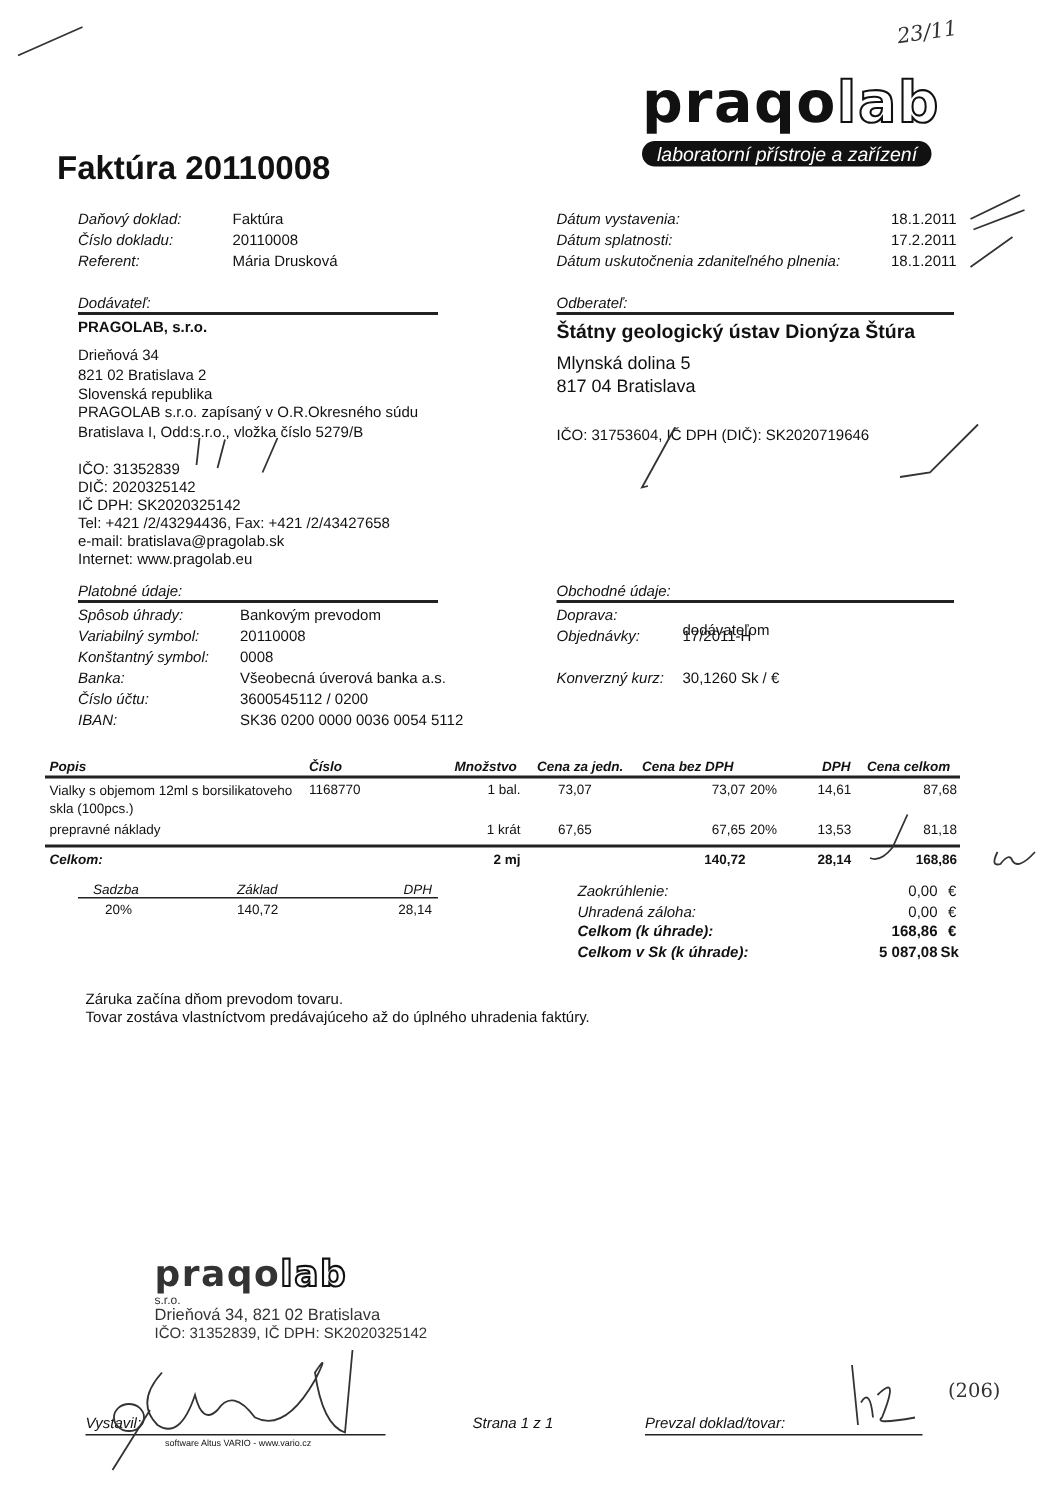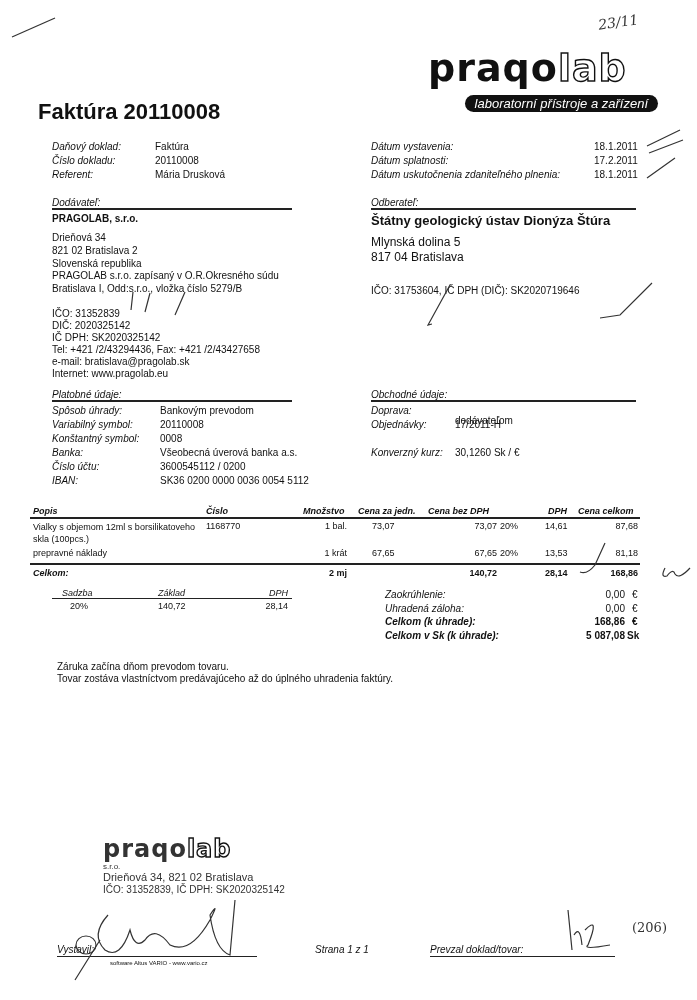--- a/index.html
+++ b/index.html
@@ -28,21 +28,21 @@
 <svg class="handmark" style="left:10px;top:15px;" width="50" height="25">
     <path d="M2 22 L45 3"></path>
   </svg>
 
 <div class="abs it" style="left:598px;top:14px;font-size:14px;color:#333;transform:rotate(-8deg);font-family:'DejaVu Serif',serif;">23/11</div>
 
 <div class="abs" style="left:428px;top:48px;width:230px;">
   <div class="logo-word" style="font-size:38px;line-height:40px;">
     <span class="logo-bold">praqo</span><span class="logo-outline">lab</span>
   </div>
-  <div style="margin-top:6px;text-align:right;">
+  <div style="margin-top:6px;">
     <span class="logo-pill">laboratorní přístroje a zařízení</span>
   </div>
 </div>
 
 <div class="abs b" style="left:38px;top:99px;font-size:22px;">Faktúra 20110008</div>
 
 <div>
   <div class="row" style="left:52px;top:141px;"><span class="lbl">Daňový doklad:</span></div>
   <div class="row" style="left:155px;top:141px;text-align:right;"><span class="val">Faktúra</span></div>
   <div class="row" style="left:52px;top:155px;"><span class="lbl">Číslo dokladu:</span></div>

